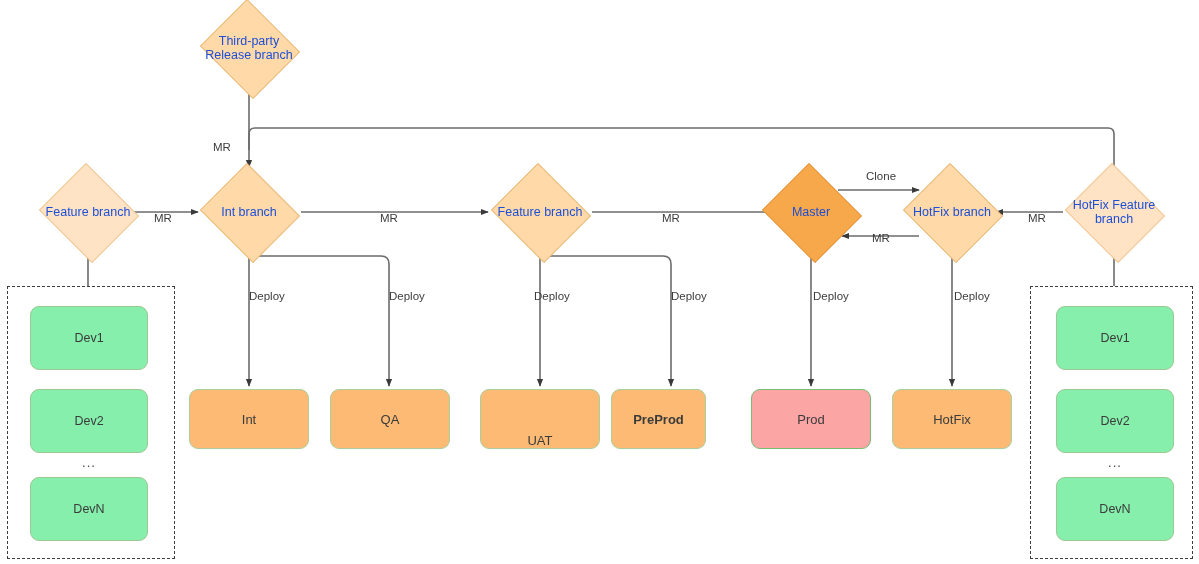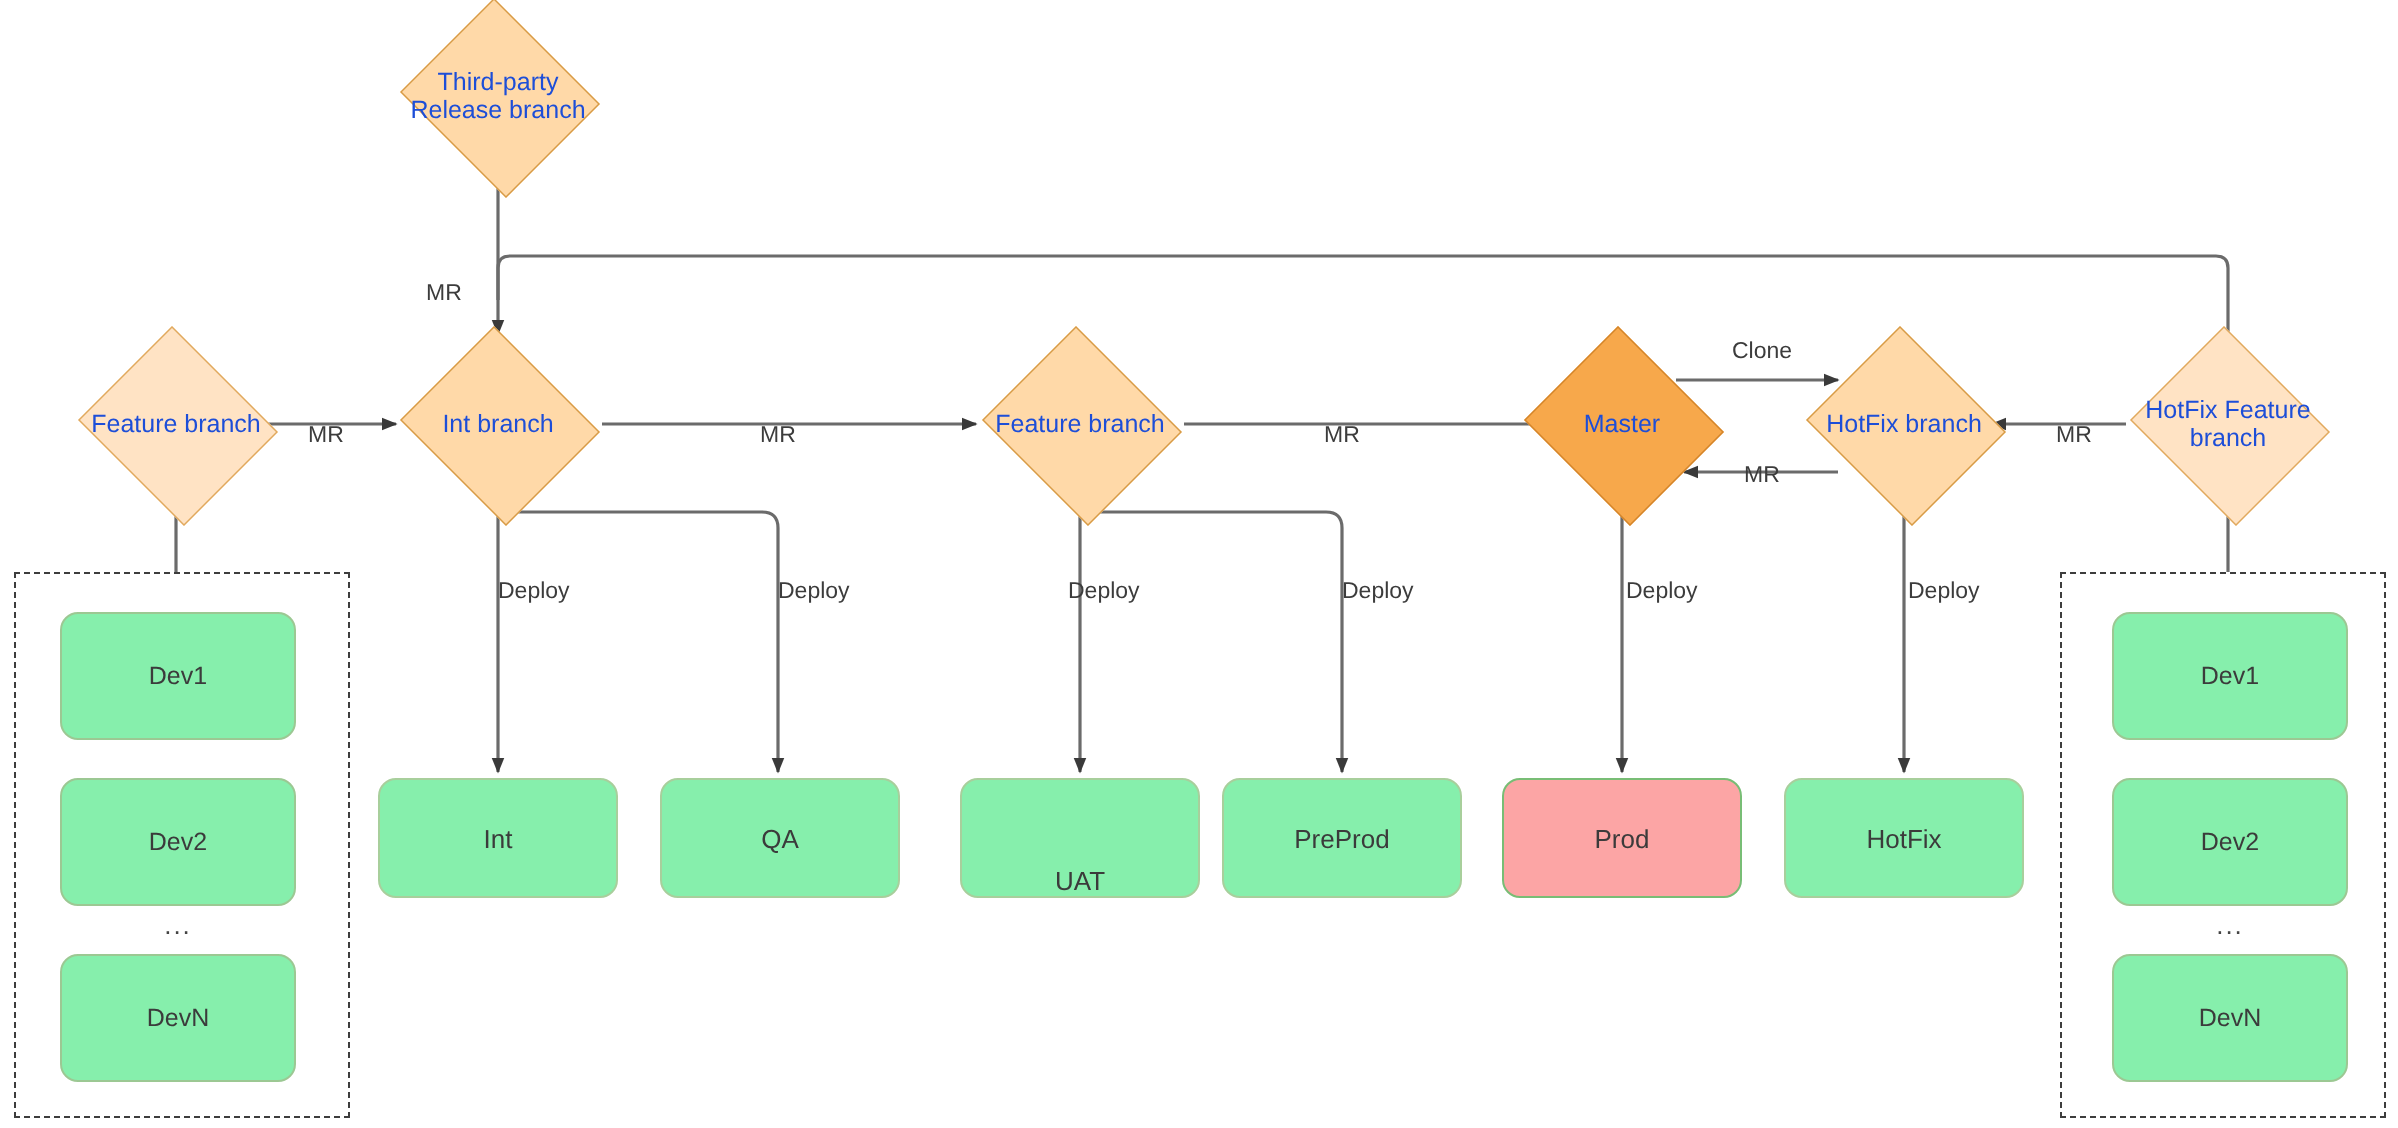--- a/index.html
+++ b/index.html
@@ -12,21 +12,21 @@
   
   .diamond{width:104px;height:92px;}
   .diamond .dshape{position:absolute;left:0;top:0;width:100%;height:100%;
      background:#ffd9a8;border:1px solid #d79b47;
      transform:rotate(45deg) scale(.707,.707);}
   .diamond.light .dshape{background:#ffe3c4;border-color:#e0a95e;}
   .diamond.dark  .dshape{background:#f7a council;}
   .diamond .dlabel{position:relative;z-index:2;width:104px;font-size:12.5px;color:#1d4ed8;line-height:14px;}
 
   
-  .gbox{border-radius:9px;border:1px solid #a8cf9c;background:#86efac;
+  .gbox{border-radius:9px;border:1px solid #a8cf9c;background:#fdba74;
         font-size:13px;color:#3b3b3b;}
   .gbox.prod{background:#fca5a5;border-color:#78bd75;}
   .gbox.devbox{background:#86efac;border-color:#9cc893;font-size:12.5px;}
 
   .dashbox{position:absolute;border:1.4px dashed #3d3d3d;box-sizing:border-box;background:transparent;}
   .ellip{position:absolute;font-size:13px;color:#444;letter-spacing:1px;text-align:center;}
 
   .elabel{position:absolute;font-size:11.5px;color:#3c3c3c;white-space:nowrap;}
 </style>
 </head>
@@ -113,21 +113,21 @@
 
   <div class="node gbox" style="left:189px;top:389px;width:120px;height:60px;">
     <span>Int</span>
   </div>
   <div class="node gbox" style="left:330px;top:389px;width:120px;height:60px;">
     <span>QA</span>
   </div>
   <div class="node gbox" style="left:480px;top:389px;width:120px;height:60px;align-items:flex-end;">
     <span>UAT</span>
   </div>
-  <div class="node gbox" style="left:611px;top:389px;width:120px;height:60px;">
+  <div class="node gbox" style="left:611px;top:389px;width:95px;height:60px;font-weight:bold;">
     <span>PreProd</span>
   </div>
   <div class="node gbox prod" style="left:751px;top:389px;width:120px;height:60px;">
     <span>Prod</span>
   </div>
   <div class="node gbox" style="left:892px;top:389px;width:120px;height:60px;">
     <span>HotFix</span>
   </div>
 
   <div class="dashbox" style="left:7px;top:286px;width:168px;height:273px;"></div>

